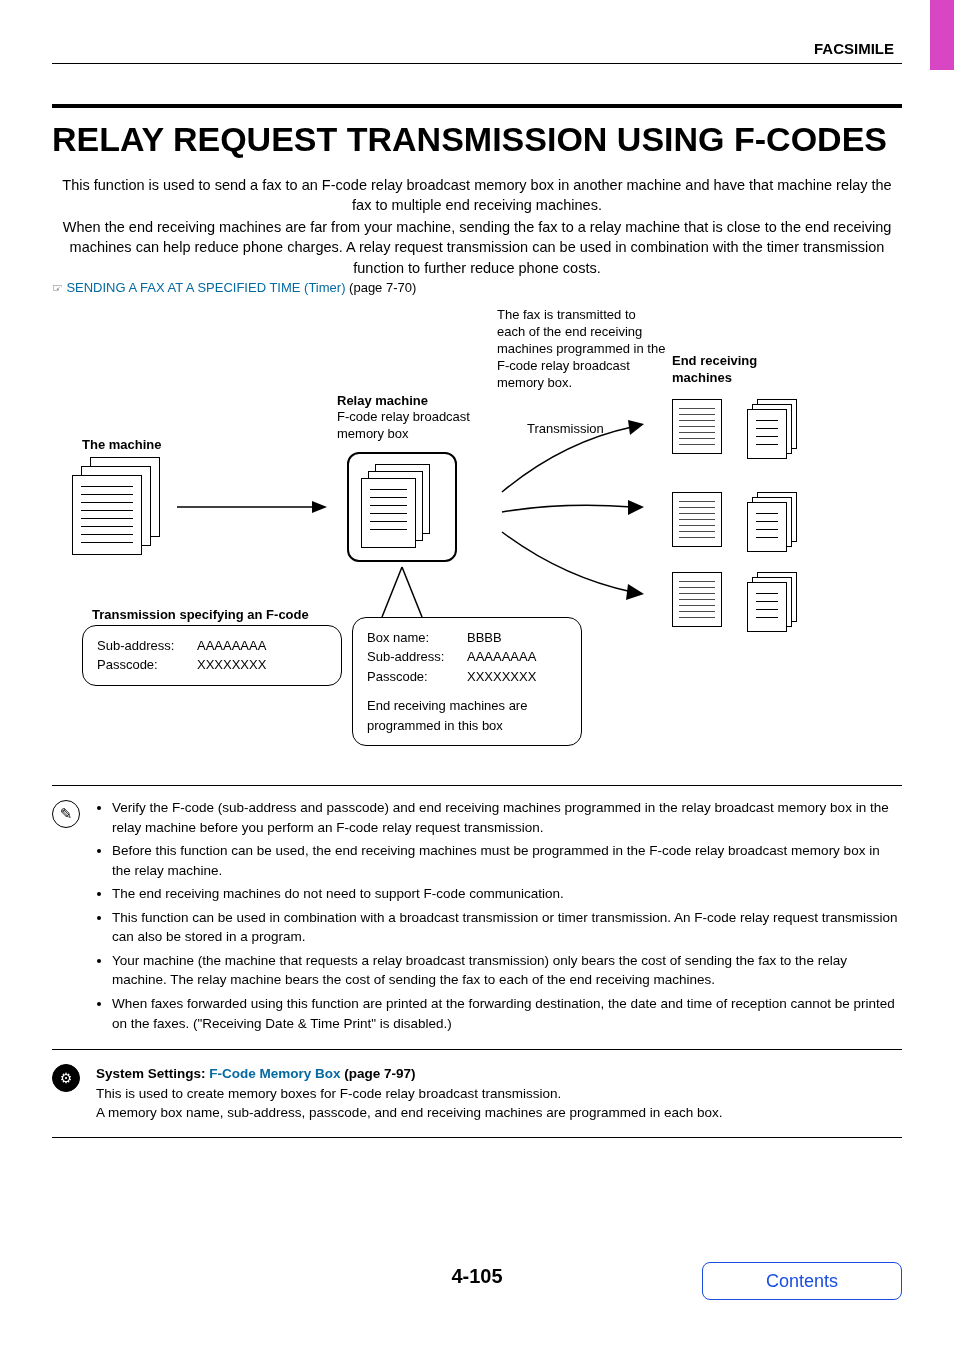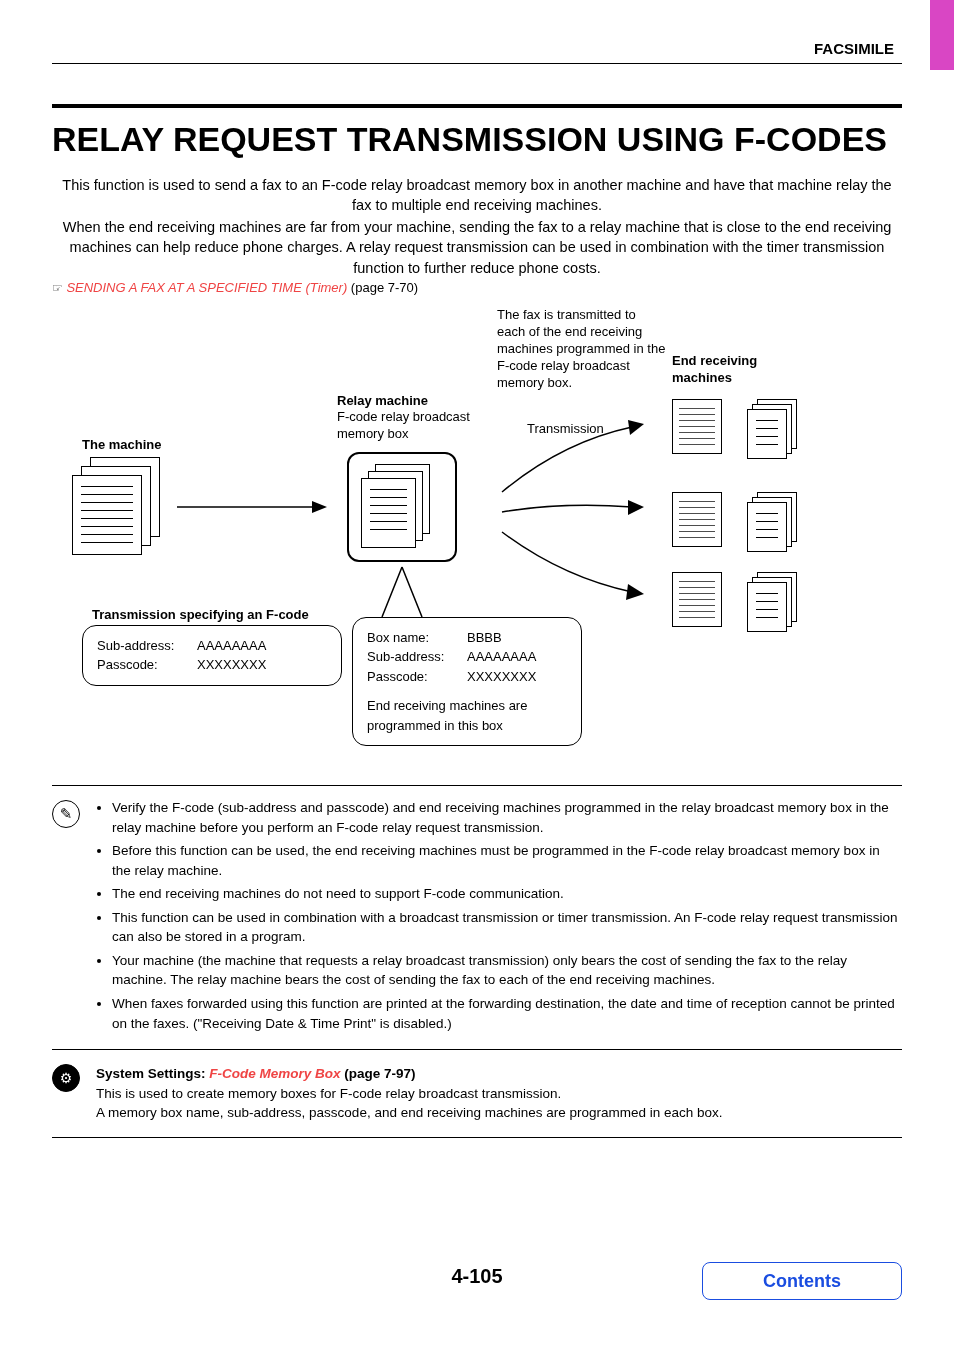--- a/index.html
+++ b/index.html
@@ -6,21 +6,21 @@
   body { width: 954px; height: 1350px; font-family: Arial, Helvetica, sans-serif; background: #fff; color: #000; position: relative; }
   .side-tab { position: absolute; right: 0; top: 0; width: 24px; height: 70px; background: #d946c4; }
   .page { padding: 40px 52px 0 52px; }
   .header-label { text-align: right; font-weight: bold; font-size: 15px; margin-bottom: 6px; padding-right: 8px; }
   .thin-rule { border-top: 1px solid #000; margin-bottom: 40px; }
   .thick-rule { border-top: 4px solid #000; margin-bottom: 10px; }
   h1 { font-size: 34px; font-weight: bold; line-height: 1.25; margin-bottom: 14px; }
   .intro { font-size: 14.5px; line-height: 1.4; margin-bottom: 2px; text-align: center; }
   .ref-line { font-size: 13px; margin-top: 2px; }
   .ref-icon { font-size: 12px; }
-  .link { color: #ef4444; text-decoration: none; font-style: italic; }
+  .link { color: #0369a1; text-decoration: none; }
   .diagram { position: relative; height: 470px; margin-top: 12px; }
   .d-label { position: absolute; font-size: 13px; line-height: 1.3; }
   .d-bold { font-weight: bold; }
   .docstack { position: absolute; width: 90px; height: 90px; }
   .page-shape { position: absolute; width: 70px; height: 80px; border: 1.5px solid #000; background: #fff; }
   .page-lines::before { content: ""; position: absolute; left: 8px; right: 8px; top: 10px; bottom: 10px;
      background: repeating-linear-gradient(#000 0 1px, transparent 1px 8px); }
   .mini-bldg { position: absolute; width: 50px; height: 55px; border: 1.5px solid #000; background: #fff; }
   .mini-bldg::after { content:""; position:absolute; left:6px; right:6px; top:8px; bottom:8px;
      background: repeating-linear-gradient(#000 0 1px, transparent 1px 6px); opacity:0.7; }
@@ -30,21 +30,21 @@
   .info-row { display:flex; }
   .info-row span:first-child { width: 100px; }
   .hr-full { border-top: 1.5px solid #000; margin: 8px 0; }
   .note-block { display: flex; gap: 16px; font-size: 13.5px; line-height: 1.45; padding: 4px 0;}
   .note-icon { flex: 0 0 28px; width: 28px; height: 28px; border: 1.5px solid #000; border-radius: 50%; display:flex; align-items:center; justify-content:center; font-size:15px; margin-top:2px;}
   .bullets { flex: 1; }
   .bullets li { list-style: disc; margin: 0 0 4px 16px; }
   .sys-block { display:flex; gap:16px; font-size:13.5px; line-height:1.45; padding: 6px 0;}
   .sys-icon { flex:0 0 28px; width:28px; height:28px; border:1.5px solid #000; border-radius:50%; background:#000; color:#fff; display:flex; align-items:center; justify-content:center; font-size:14px;}
   .page-number { position:absolute; bottom:62px; left:0; right:0; text-align:center; font-size:20px; font-weight:bold;}
-  .contents-btn { position:absolute; bottom:50px; right:52px; width:200px; height:38px; border:1.5px solid #1a4de0; border-radius:8px; display:flex; align-items:center; justify-content:center; font-weight:bold; color:#1a4de0; font-size:18px;}
+  .contents-btn { position:absolute; bottom:50px; right:52px; width:200px; height:38px; border:1.5px solid #1a4de0; border-radius:8px; display:flex; align-items:center; justify-content:center; font-weight:normal; color:#1a4de0; font-size:18px;}
 </style>
 </head>
 <body>
 
 <div class="side-tab"></div>
 
 <div class="page">
   <div class="header-label">FACSIMILE</div>
   <div class="thin-rule"></div>
 

